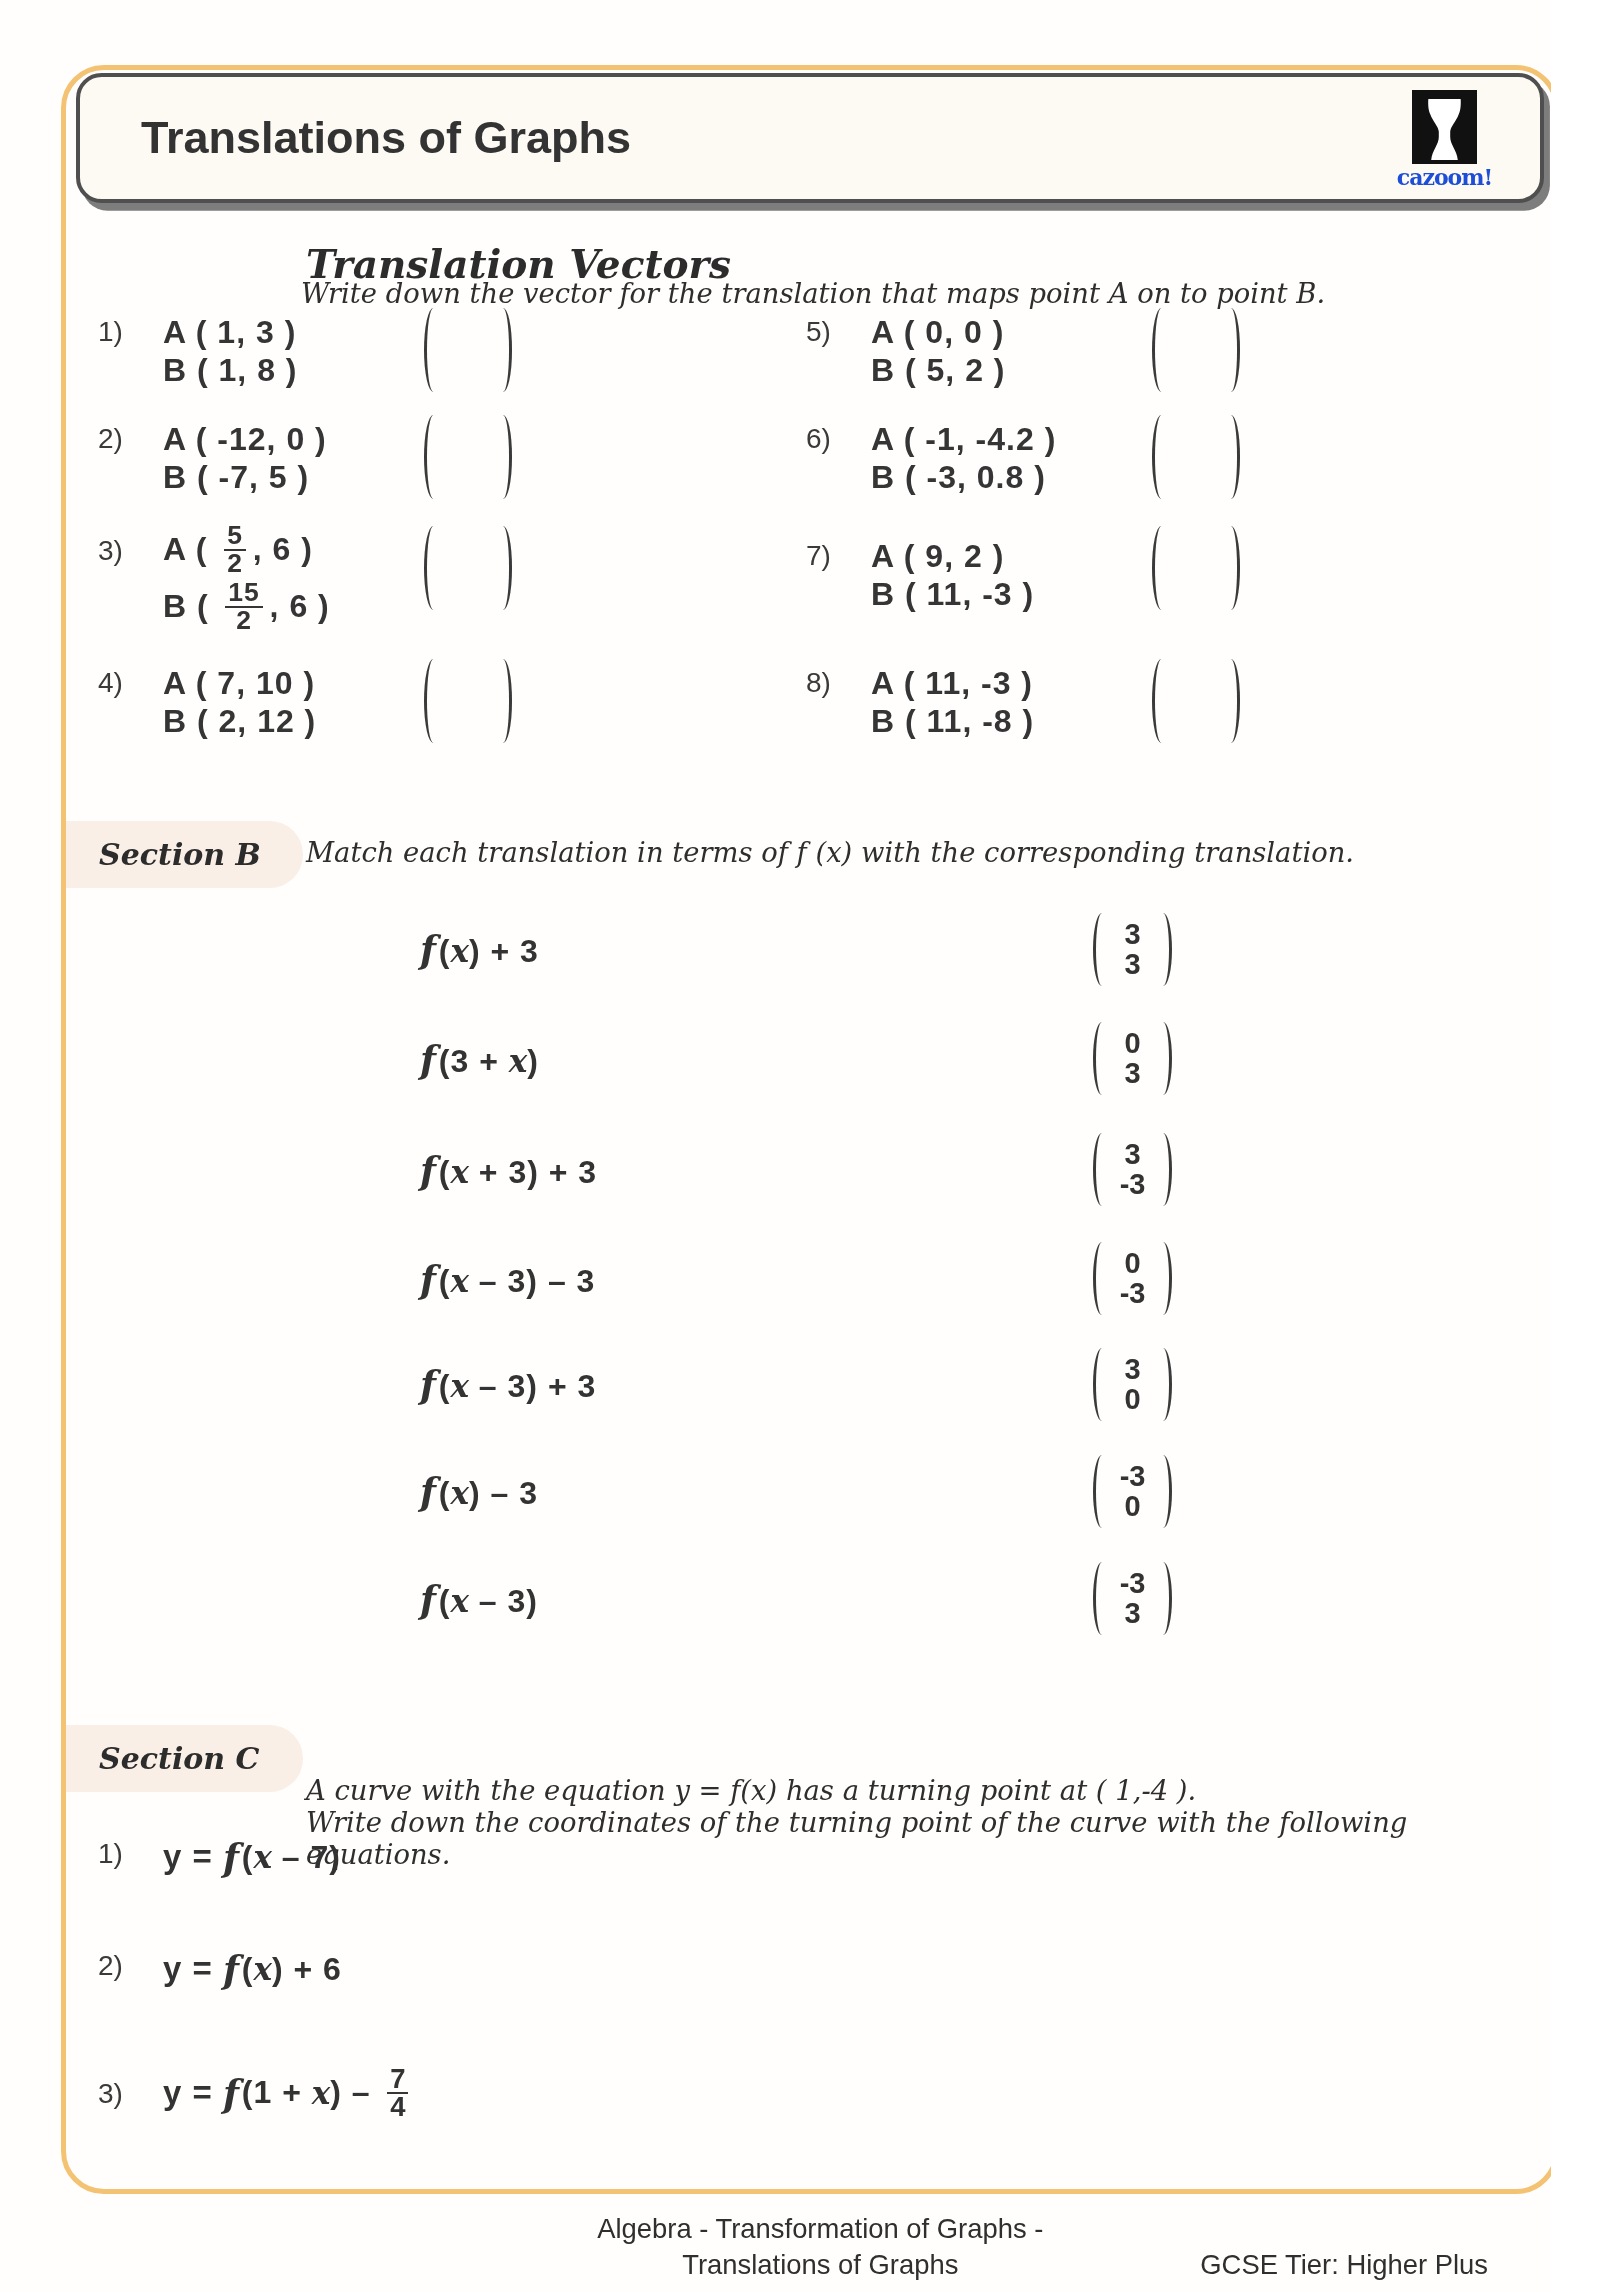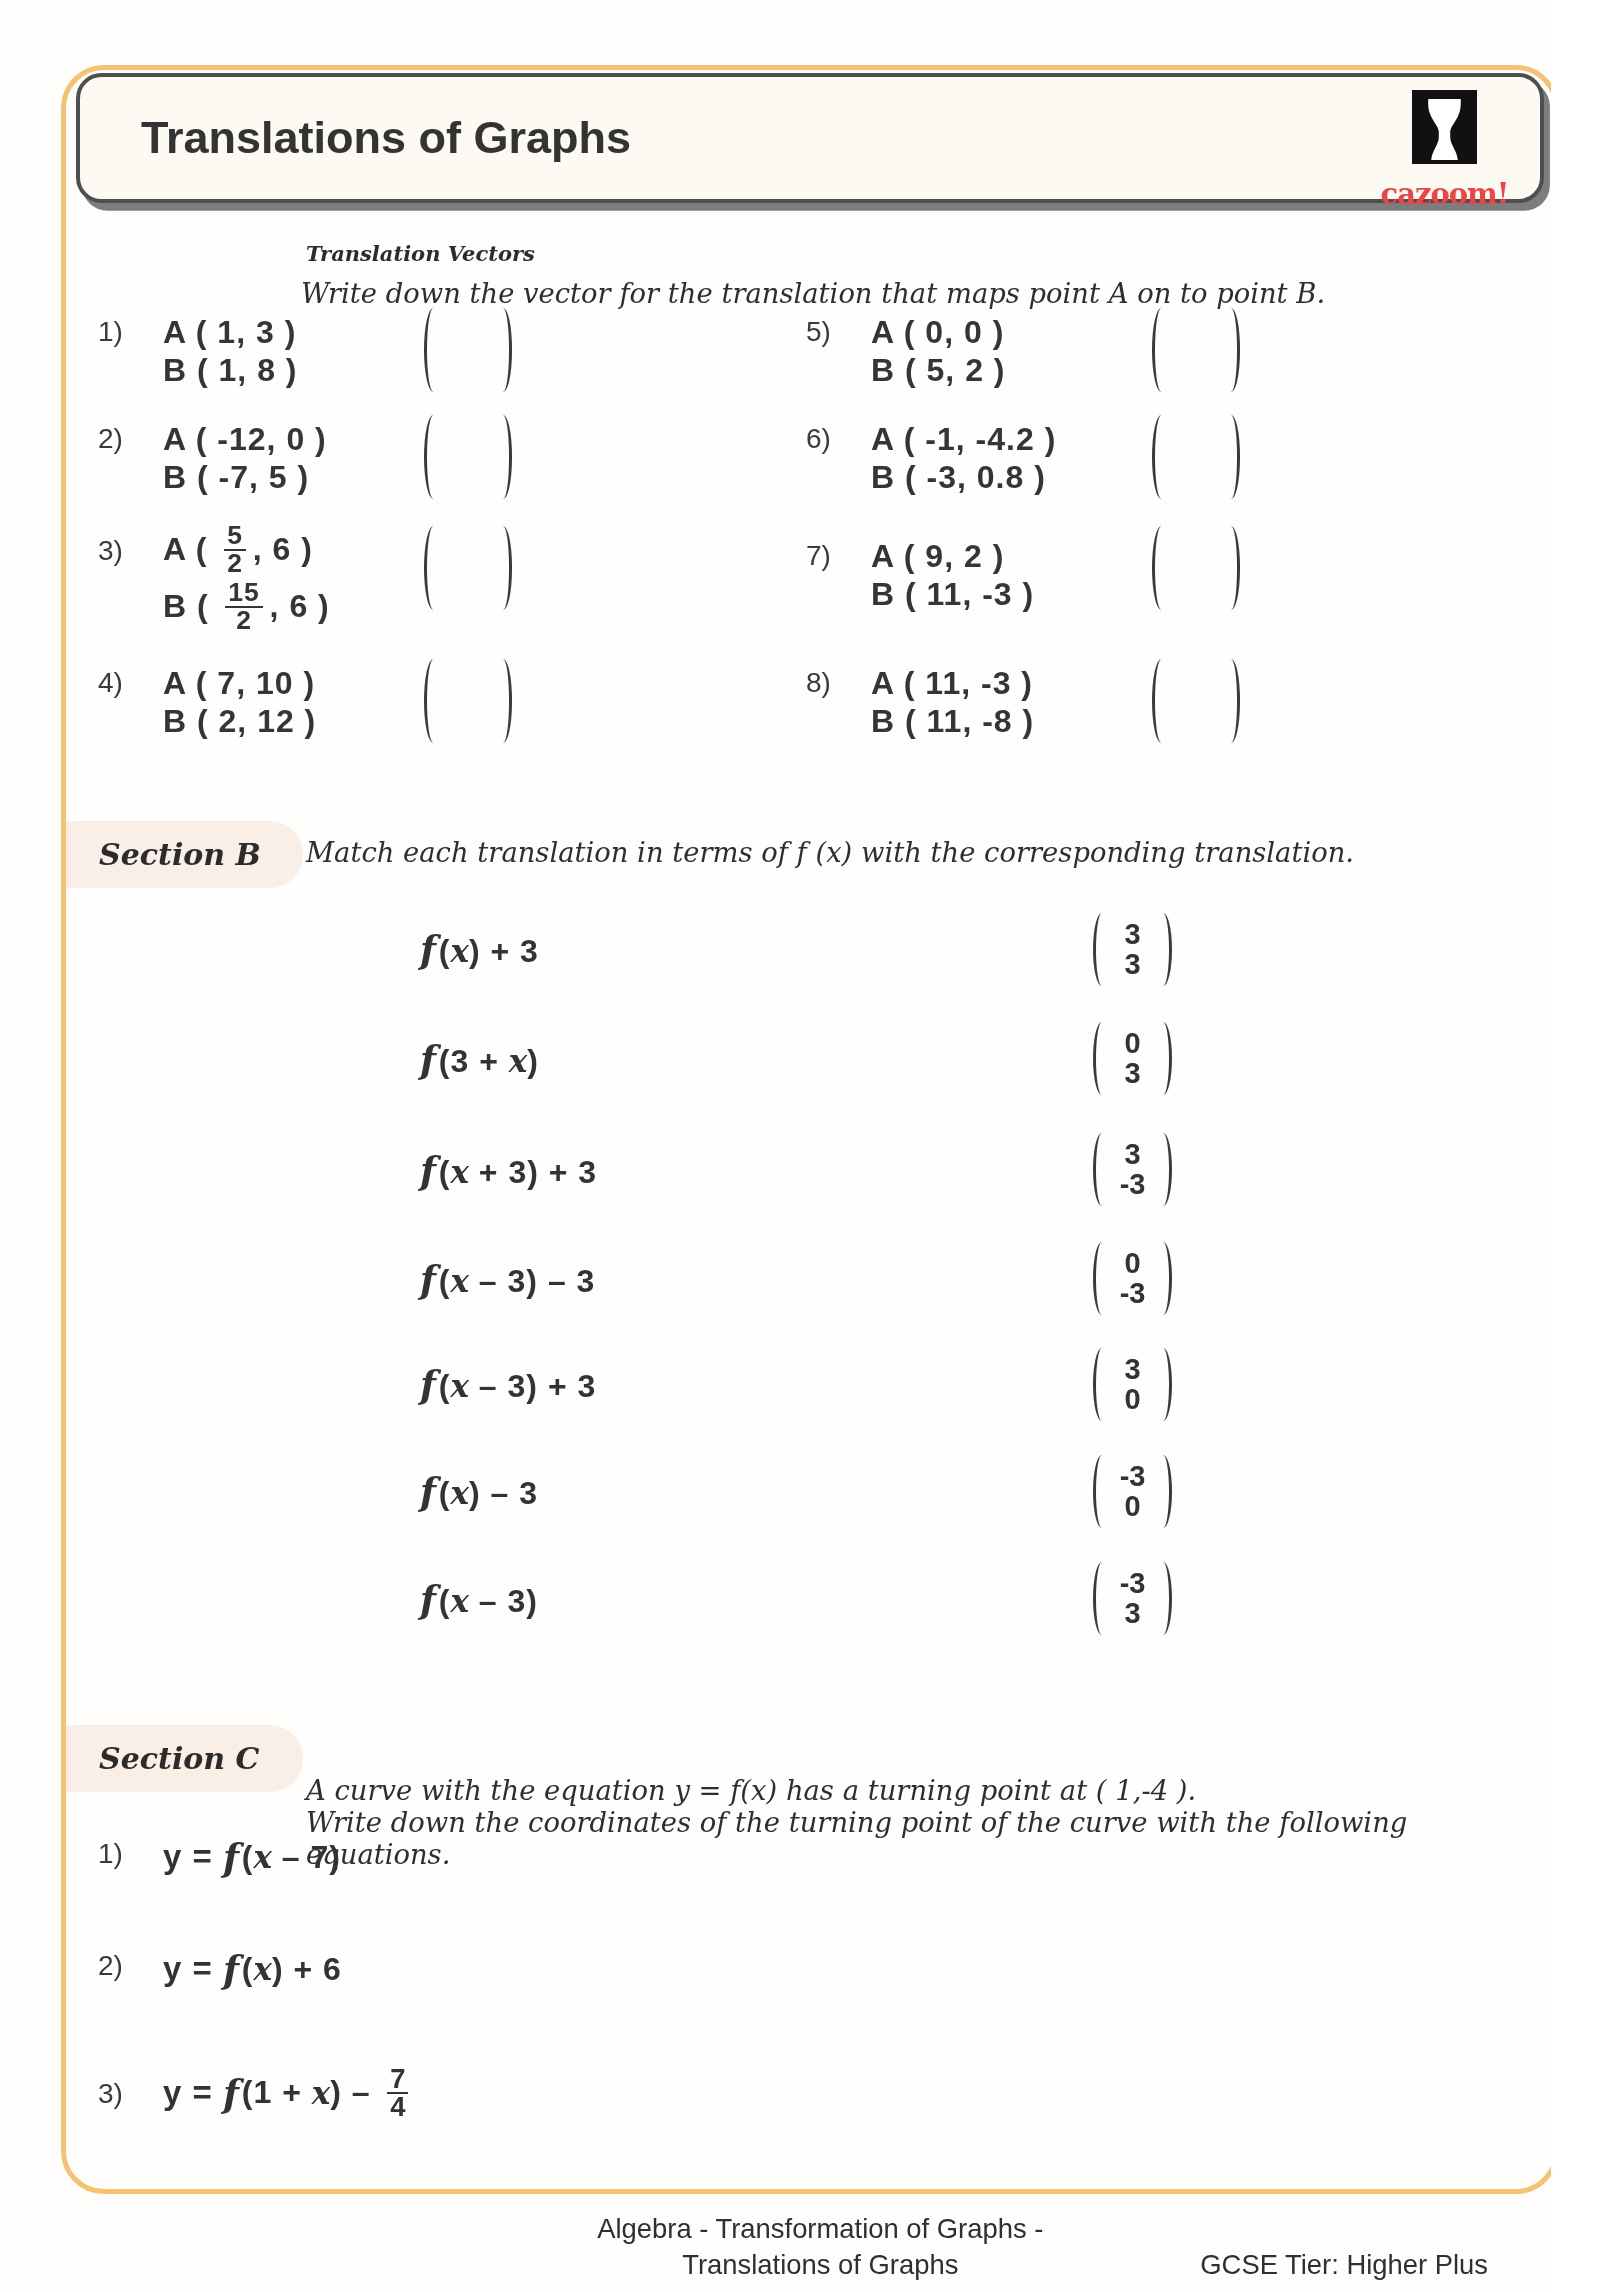--- a/index.html
+++ b/index.html
@@ -10,28 +10,28 @@
   
   .frame{left:61px;top:65px;width:1488px;height:2119px;border:5.9px solid #f3c272;border-radius:43px;}
 
   
   .titlebox{left:76px;top:73px;width:1460px;height:122px;background:#fdf9f3;
             border:4.9px solid #4f4f4f;border-radius:25.5px;box-shadow:5.9px 7.8px 0 #7d7d7d;}
   .title{position:absolute;left:61px;top:50%;transform:translateY(-50%);
          font-size:45px;font-weight:bold;color:#333333;letter-spacing:0;}
   .logo{position:absolute;left:1291px;top:12.7px;width:147px;text-align:center;}
   .logo-square{width:65px;height:74px;background:#111111;margin:0 auto;display:flex;align-items:flex-end;justify-content:center;}
-  .logo-text{font-family:"DejaVu Serif",serif;font-weight:bold;font-size:29px;color:#ef4444;letter-spacing:-1px;margin-top:13px;}
+  .logo-text{font-family:"DejaVu Serif",serif;font-weight:bold;font-size:22px;color:#1d4ed8;letter-spacing:-1px;margin-top:0px;}
 
   
   .slabel{left:66px;width:204px;height:67px;background:#f9efe6;border-radius:0 33px 33px 0;
           display:flex;align-items:center;padding-left:33px;box-sizing:content-box;}
   .slabel span{font-family:"DejaVu Serif",serif;font-style:italic;font-weight:bold;font-size:30px;color:#2c2c2c;}
 
-  .serif-head{font-family:"DejaVu Serif",serif;font-style:italic;font-weight:bold;font-size:21px;color:#2c2c2c;}
+  .serif-head{font-family:"DejaVu Serif",serif;font-style:italic;font-weight:bold;font-size:39px;color:#2c2c2c;}
   .serif-instr{font-family:"DejaVu Serif",serif;font-style:italic;font-size:27.4px;color:#2e2e2e;line-height:33px;}
 
   
   .prob{display:flex;align-items:flex-start;}
   .pnum{width:65px;font-size:28px;color:#3a3a3a;padding-top:2.9px;}
   .plines{display:flex;flex-direction:column;}
   .pline{font-size:32px;font-weight:bold;color:#353535;letter-spacing:1px;line-height:38px;white-space:pre;}
   .fline{display:flex;align-items:center;height:57px;font-size:32px;font-weight:bold;color:#353535;letter-spacing:1px;white-space:pre;}
 
   .frac{display:inline-flex;flex-direction:column;align-items:center;margin:0 6.9px;line-height:25.5px;}

